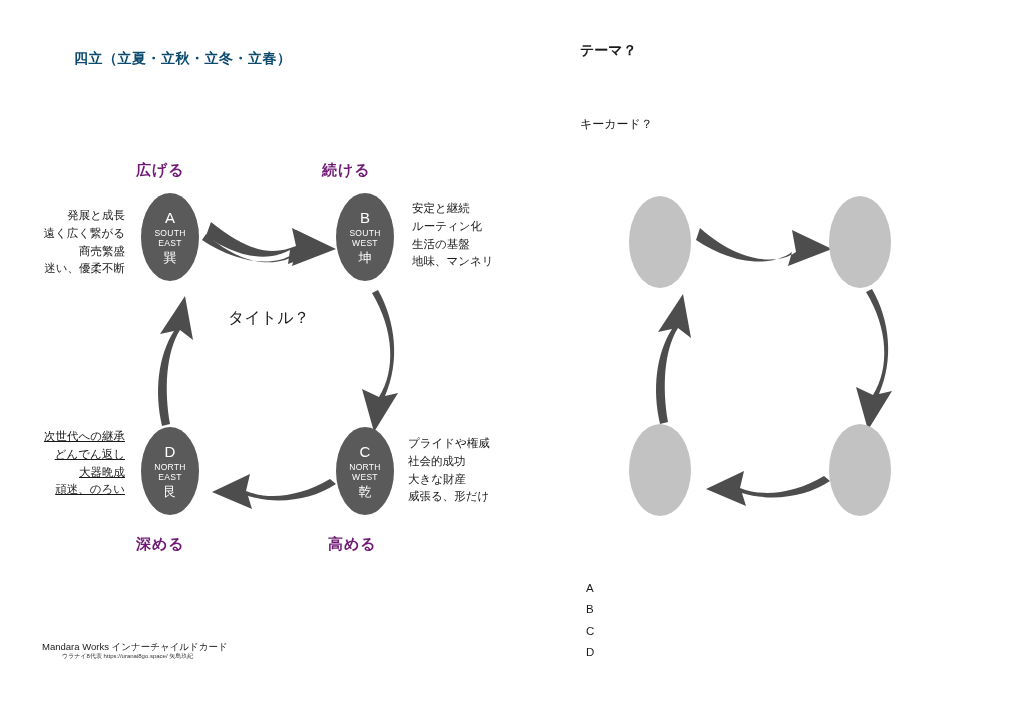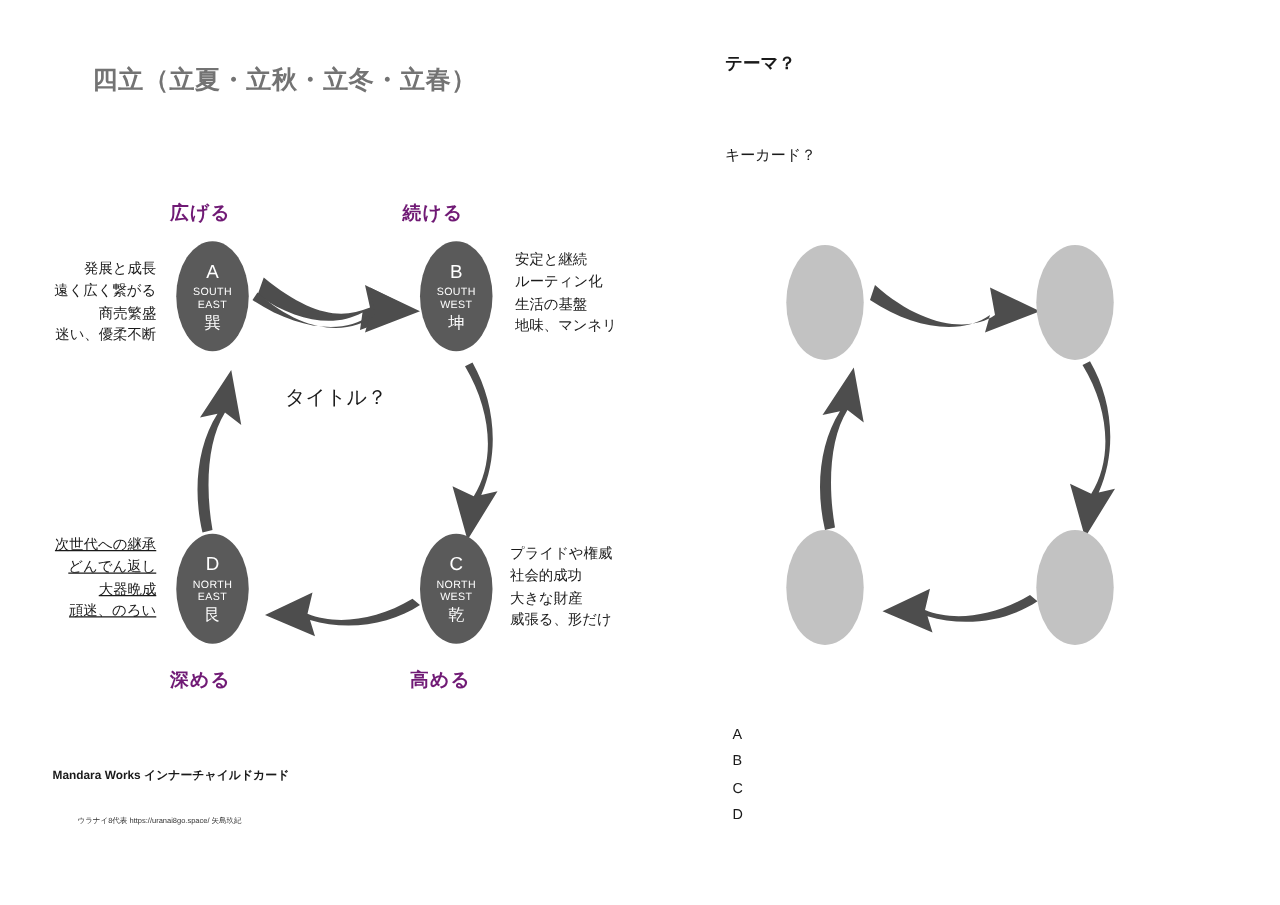--- a/index.html
+++ b/index.html
@@ -17,24 +17,24 @@
   .page {
     position: relative;
     width: 1024px;
     height: 724px;
   }
   
   .left-title {
     position: absolute;
     left: 74px;
     top: 50px;
-    font-size: 20px;
+    font-size: 14px;
     font-weight: bold;
     letter-spacing: 0.5px;
-    color: #737373;
+    color: #0c4a6e;
   }
   
   .node {
     position: absolute;
     width: 58px;
     height: 88px;
     border-radius: 50% / 50%;
     background: #5a5a5a;
     color: #ffffff;
     display: flex;
@@ -98,23 +98,23 @@
     font-size: 16px;
     font-weight: normal;
     color: #1a1a1a;
     white-space: nowrap;
   }
 
   
   .footer-main {
     position: absolute;
     left: 42px;
-    top: 614px;
+    top: 641px;
     font-size: 9.5px;
-    font-weight: bold;
+    font-weight: normal;
     color: #1a1a1a;
     white-space: nowrap;
   }
   .footer-sub {
     position: absolute;
     left: 62px;
     top: 652px;
     font-size: 6px;
     color: #333333;
     white-space: nowrap;

